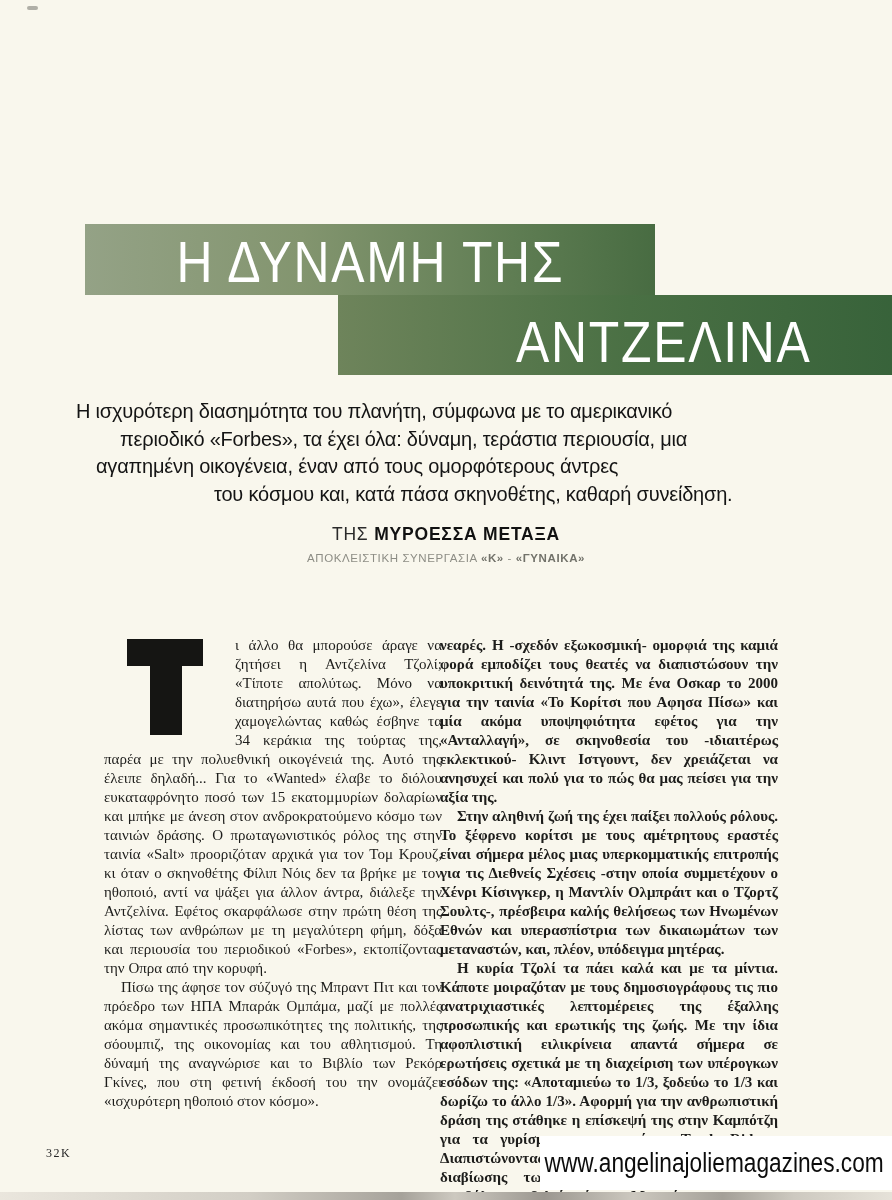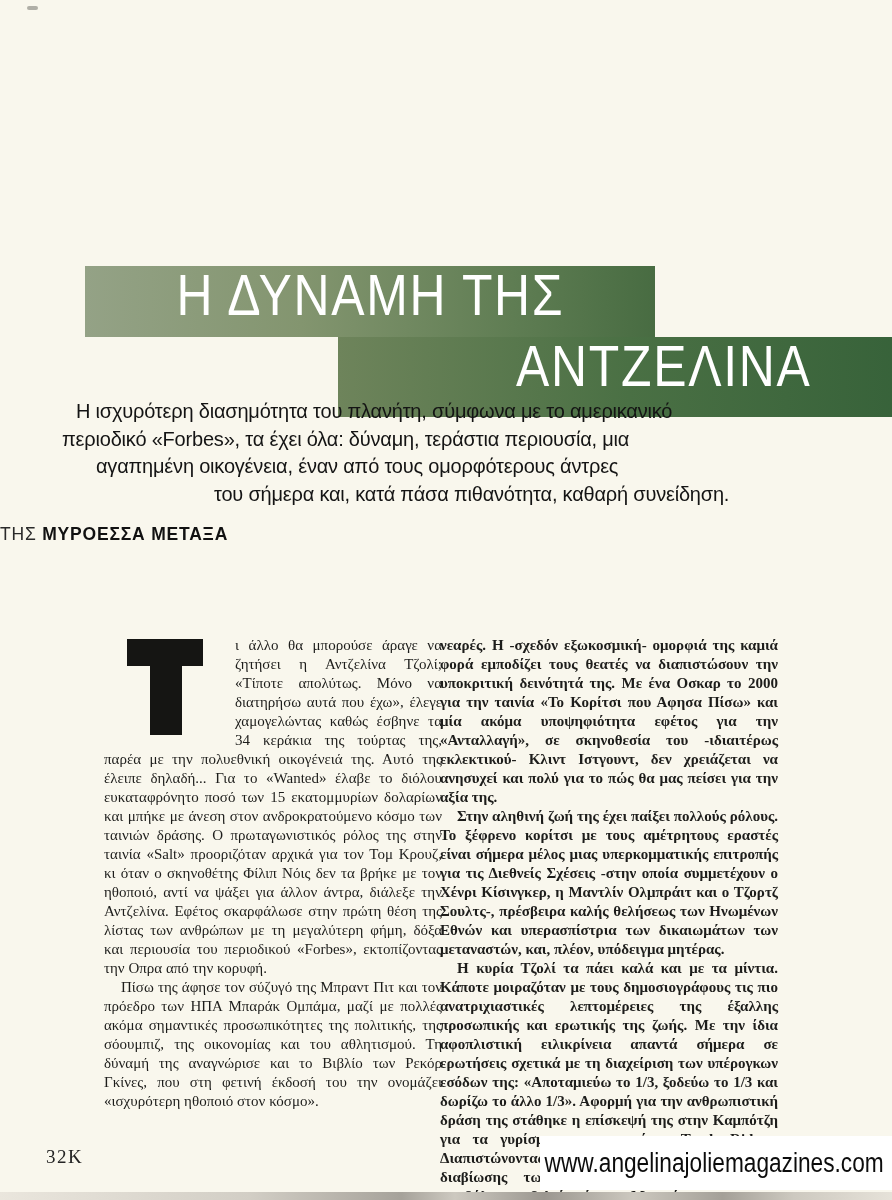--- a/index.html
+++ b/index.html
@@ -8,21 +8,21 @@
     width:892px; height:1200px;
     background:#f9f7ed;
     overflow:hidden;
     font-family:"Liberation Serif", serif;
   }
   .scan-artifact {
     position:absolute; left:27px; top:6px; width:11px; height:4px;
     background:#74746e; opacity:.55; border-radius:2px;
   }
   
-  .band { position:absolute; display:flex; align-items:flex-start; justify-content:center;margin-top:42px; }
+  .band { position:absolute; display:flex; align-items:flex-end; justify-content:center; }
   .band1 {
     left:85px; top:224px; width:570px; height:71px;
     background:linear-gradient(90deg,#94a286 0%,#83956f 38%,#5f7d53 75%,#486c42 100%);
   }
   .band2 {
     left:338px; top:295px; width:560px; height:80px;
     background:linear-gradient(90deg,#6e845b 0%,#4a7044 48%,#346038 100%);
     padding-left:46px;
   }
   .band-text {
@@ -39,25 +39,25 @@
   }
   
   .lede {
     position:absolute; left:62px; top:398px; width:800px;
     font-family:"Liberation Sans", sans-serif;
     font-size:20px; line-height:27.5px; color:#141414;
     letter-spacing:-0.2px;
   }
   .lede div { white-space:nowrap; }
   .lede .l0 { margin-left:14px; }
-  .lede .l1 { }
+  .lede .l1 { margin-left:58px; }
   .lede .l2 { margin-left:34px; }
   .lede .l3 { margin-left:152px; }
   
-  .byline { position:absolute; left:0; top:524px; width:892px; }
+  .byline { position:absolute; left:0; top:524px; width:892px; text-align:center; }
   .byline-main {
     font-family:"Liberation Sans", sans-serif;
     font-size:17.5px; color:#2a2a2a; letter-spacing:0.8px;
   }
   .byline-main .author { font-weight:bold; color:#111; }
   .byline-sub {
     margin-top:7px;
     font-family:"Liberation Sans", sans-serif;
     font-size:11.5px; color:#8d8d85; letter-spacing:0.6px;
   }
@@ -80,21 +80,21 @@
   .drop-cap-bar {
     position:absolute; left:23px; top:2px; width:76px; height:27px; background:#151513;
   }
   .drop-cap-stem {
     position:absolute; left:46px; top:2px; width:32px; height:96px; background:#151513;
   }
   
   .page-label {
     position:absolute; left:46px; top:1146px;
     font-family:"Liberation Serif", serif;
-    font-size:19px; letter-spacing:1.5px; color:#242424;
+    font-size:12px; letter-spacing:1.5px; color:#242424;
   }
   .watermark-strip {
     position:absolute; left:540px; top:1136px; width:352px; height:54px;
     background:#ffffff;
     display:flex; align-items:center; justify-content:flex-end;
     padding-right:8px; box-sizing:border-box;
   }
   .watermark-text {
     font-family:"Liberation Sans", sans-serif;
     font-size:27px; color:#0c0c0c; white-space:nowrap;
@@ -118,27 +118,33 @@
     <span class="band-text">Η ΔΥΝΑΜΗ ΤΗΣ</span>
   </div>
   <div class="band band2">
     <span class="band-text">ΑΝΤΖΕΛΙΝΑ</span>
   </div>
 
   <div class="lede">
     <div class="l0">Η ισχυρότερη διασημότητα του πλανήτη, σύμφωνα με το αμερικανικό</div>
     <div class="l1">περιοδικό «Forbes», τα έχει όλα: δύναμη, τεράστια περιουσία, μια</div>
     <div class="l2">αγαπημένη οικογένεια, έναν από τους ομορφότερους άντρες</div>
-    <div class="l3">του σήμερα και, κατά πάσα πιθανότητα, καθαρή συνείδηση.</div>
+    <div class="l3">του κόσμου και, κατά πάσα σκηνοθέτης, καθαρή συνείδηση.</div>
   </div>
 
   <div class="byline">
     <div class="byline-main">
       <span>ΤΗΣ</span>
       <span class="author">ΜΥΡΟΕΣΣΑ ΜΕΤΑΞΑ</span>
+    </div>
+    <div class="byline-sub">
+      <span>ΑΠΟΚΛΕΙΣΤΙΚΗ ΣΥΝΕΡΓΑΣΙΑ</span>
+      <span class="b">«Κ»</span>
+      <span>-</span>
+      <span class="b">«ΓΥΝΑΙΚΑ»</span>
     </div>
   </div>
 
   <div class="col col-left">
     <div class="drop-cap-box">
       <div class="drop-cap-bar"></div>
       <div class="drop-cap-stem"></div>
     </div>
     <p class="no-indent">ι άλλο θα μπορούσε άραγε να ζητήσει η Αντζελίνα Τζολί; «Τίποτε απολύτως. Μόνο να διατηρήσω αυτά που έχω», έλεγε χαμογελώντας καθώς έσβηνε τα 34 κεράκια της τούρτας της, παρέα με την πολυεθνική οικογένειά της. Αυτό της έλειπε δηλαδή... Για το «Wanted» έλαβε το διόλου ευκαταφρόνητο ποσό των 15 εκατομμυρίων δολαρίων και μπήκε με άνεση στον ανδροκρατούμενο κόσμο των ταινιών δράσης. Ο πρωταγωνιστικός ρόλος της στην ταινία «Salt» προοριζόταν αρχικά για τον Τομ Κρουζ, κι όταν ο σκηνοθέτης Φίλιπ Νόις δεν τα βρήκε με τον ηθοποιό, αντί να ψάξει για άλλον άντρα, διάλεξε την Αντζελίνα. Εφέτος σκαρφάλωσε στην πρώτη θέση της λίστας των ανθρώπων με τη μεγαλύτερη φήμη, δόξα και περιουσία του περιοδικού «Forbes», εκτοπίζοντας την Οπρα από την κορυφή.</p>
     <p>Πίσω της άφησε τον σύζυγό της Μπραντ Πιτ και τον πρόεδρο των ΗΠΑ Μπαράκ Ομπάμα, μαζί με πολλές ακόμα σημαντικές προσωπικότητες της πολιτικής, της σόουμπιζ, της οικονομίας και του αθλητισμού. Τη δύναμή της αναγνώρισε και το Βιβλίο των Ρεκόρ Γκίνες, που στη φετινή έκδοσή του την ονομάζει «ισχυρότερη ηθοποιό στον κόσμο».</p>

